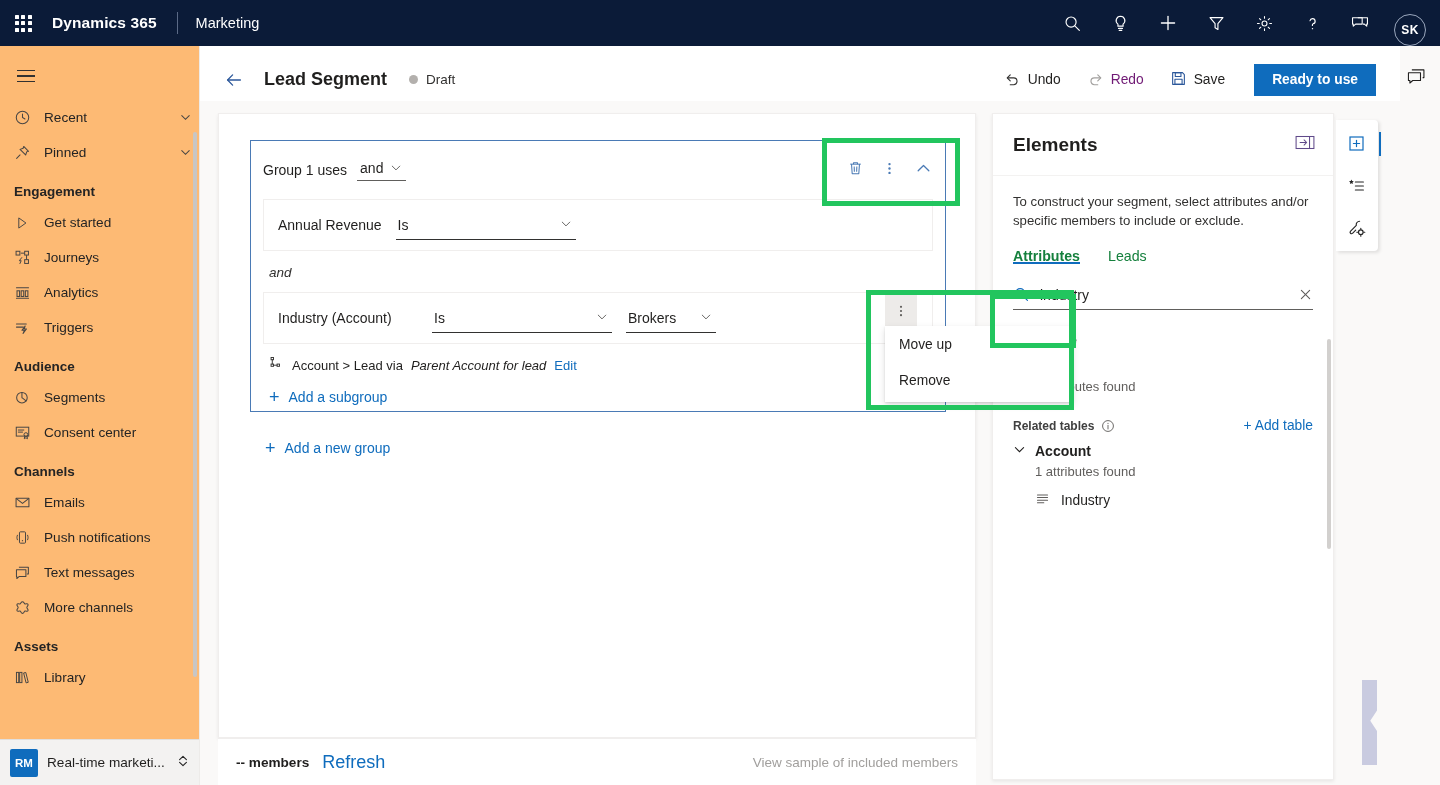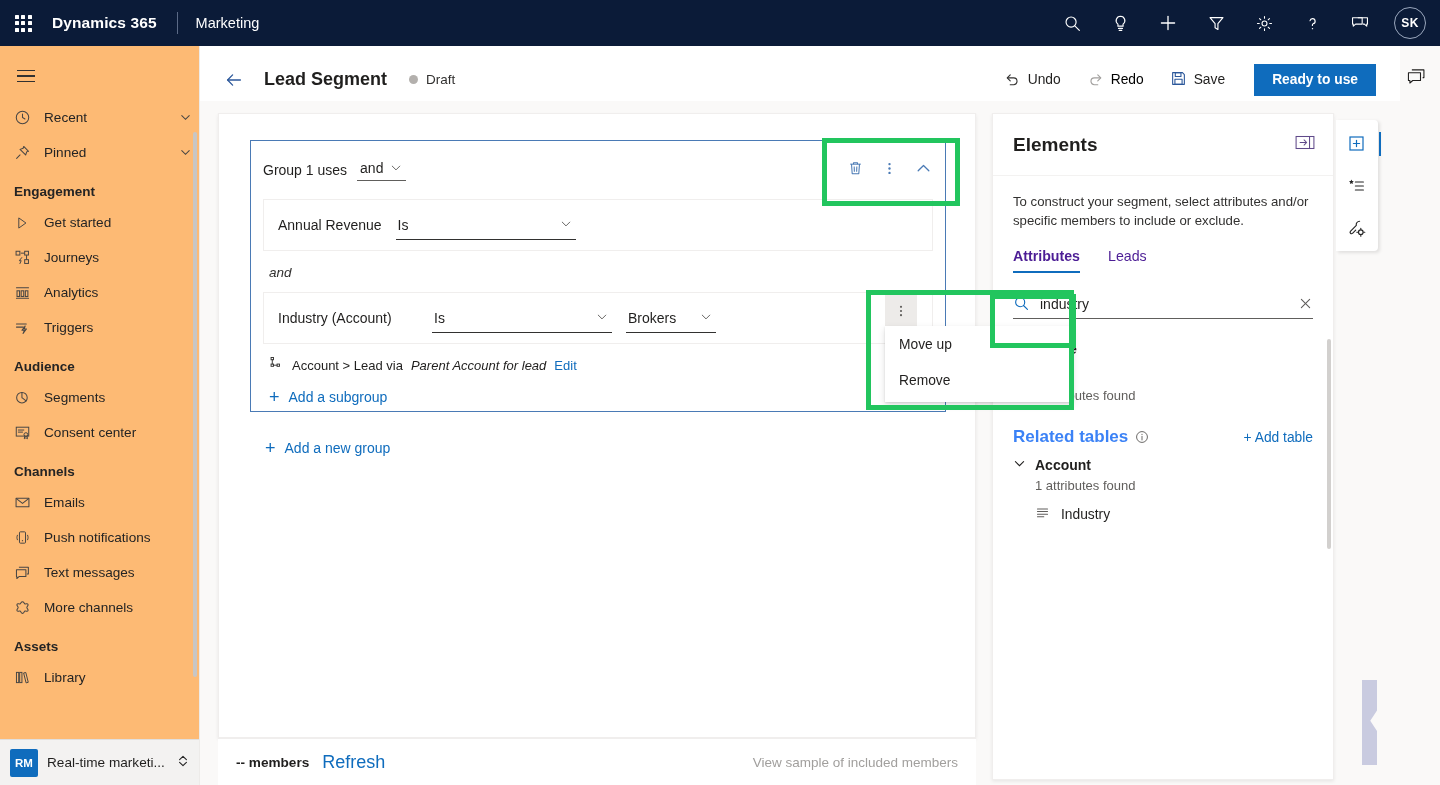--- a/index.html
+++ b/index.html
@@ -17,21 +17,21 @@
     position: absolute; top: 0; left: 0; width: 1440px; height: 46px;
     background: #0b1b38; display: flex; align-items: center;
     color: #ffffff;
   }
   .waffle { width: 46px; height: 46px; display: flex; align-items: center; justify-content: center; cursor: pointer; }
   .waffle-grid { display: grid; grid-template-columns: repeat(3, 4px); grid-template-rows: repeat(3, 4px); gap: 2.5px; }
   .waffle-grid i { display: block; width: 4px; height: 4px; background: #fff; border-radius: 0.5px; }
   .brand { font-size: 15.5px; font-weight: bold; letter-spacing: .1px; margin-left: 6px; }
   .nav-div { width: 1px; height: 22px; background: #5b6a86; margin: 0 18px 0 20px; }
   .app-name { font-size: 14.5px; font-weight: 400; }
-  #topnav-right { margin-left: auto; display: flex; align-items: center; padding-right: 14px; gap: 0px; }
+  #topnav-right { margin-left: auto; display: flex; align-items: flex-end; padding-right: 14px; gap: 0px; }
   .nav-icon { width: 48px; height: 46px; display: flex; align-items: center; justify-content: center; cursor: pointer; }
   .nav-icon svg { display: block; }
   .avatar {
     width: 32px; height: 32px; border-radius: 50%; border: 1px solid #9aa7bd;
     display: flex; align-items: center; justify-content: center;
     font-size: 12px; font-weight: 600; margin-left: 10px; cursor: pointer;
     color: #ffffff; letter-spacing: .4px;
   }
 
   
@@ -76,21 +76,21 @@
   .page-title { font-size: 18px; font-weight: bold; margin-left: 12px; color: #201f1e; }
   .status-wrap { display: flex; align-items: center; margin-left: 22px; }
   .status-dot { width: 9px; height: 9px; border-radius: 50%; background: #b3b0ad; margin-right: 8px; }
   .status-text { font-size: 13.5px; color: #323130; }
   #cmdbar-right { margin-left: auto; display: flex; align-items: center; padding-right: 24px; }
   .cmd-btn {
     display: flex; align-items: center; gap: 7px; height: 34px; padding: 0 13px;
     font-size: 13.8px; color: #201f1e; cursor: pointer; background: none; border: none;
     font-family: inherit;
   }
-  .cmd-btn.disabled { color: #000000; cursor: default; }
+  .cmd-btn.disabled { color: #701a75; cursor: default; }
   .primary-btn {
     background: #0f6cbd; color: #fff; font-size: 13.8px; font-weight: bold;
     height: 32px; padding: 0 18px; border: none; margin-left: 16px; cursor: pointer;
     font-family: inherit;
   }
 
   
   #canvas {
     position: absolute; top: 101px; left: 200px; width: 1200px; height: 684px;
     background: #faf9f8;
@@ -187,21 +187,21 @@
     height: 62px; display: flex; align-items: center; padding: 0 18px 0 20px;
     border-bottom: 1px solid #f3f2f1;
   }
   .panel-title { font-size: 19px; font-weight: bold; color: #201f1e; }
   .panel-collapse { margin-left: auto; cursor: pointer; color: #604a8a; }
   .panel-desc {
     font-size: 13.2px; color: #323130; line-height: 1.45; padding: 16px 24px 0 20px;
   }
   .panel-tabs { display: flex; padding: 18px 0 0 20px; gap: 28px; }
   .panel-tab {
-    font-size: 14.2px; color: #4c1d95; padding-bottom: 9px; cursor: pointer;
+    font-size: 14.2px; color: #15803d; cursor: pointer;
     position: relative;
   }
   .panel-tab.active { font-weight: bold; }
   .panel-tab.active::after {
     content: ""; position: absolute; left: 0; right: 0; bottom: 0; height: 2.4px; background: #0f6cbd;
   }
   .search-row {
     margin: 16px 20px 0 20px; display: flex; align-items: center;
     border-bottom: 1px solid #605e5c; height: 30px; gap: 10px;
   }
@@ -216,21 +216,21 @@
     font-size: 14px; font-weight: bold; color: #201f1e; cursor: pointer;
   }
   .tree-sub { font-size: 13px; color: #605e5c; padding: 5px 0 0 42px; }
   .tree-leaf {
     display: flex; align-items: center; gap: 11px; padding: 12px 0 0 42px;
     font-size: 13.8px; color: #201f1e; cursor: pointer;
   }
   .related-row {
     display: flex; align-items: center; padding: 24px 20px 0 20px;
   }
-  .related-title { font-size: 17px; font-weight: bold; color: #3b82f6; }
+  .related-title { font-size: 12px; font-weight: bold; color: #404040; }
   .info-ico { margin-left: 7px; color: #605e5c; display: flex; }
   .add-table-link { margin-left: auto; font-size: 13.8px; color: #0f6cbd; cursor: pointer; }
   #panel-scroll-thumb {
     position: absolute; right: 2px; top: 225px; width: 4px; height: 210px;
     background: #d2d0ce; border-radius: 2px;
   }
 
   
   #right-rail {
     position: absolute; left: 1336px; top: 120px; width: 42px; height: 131px;

